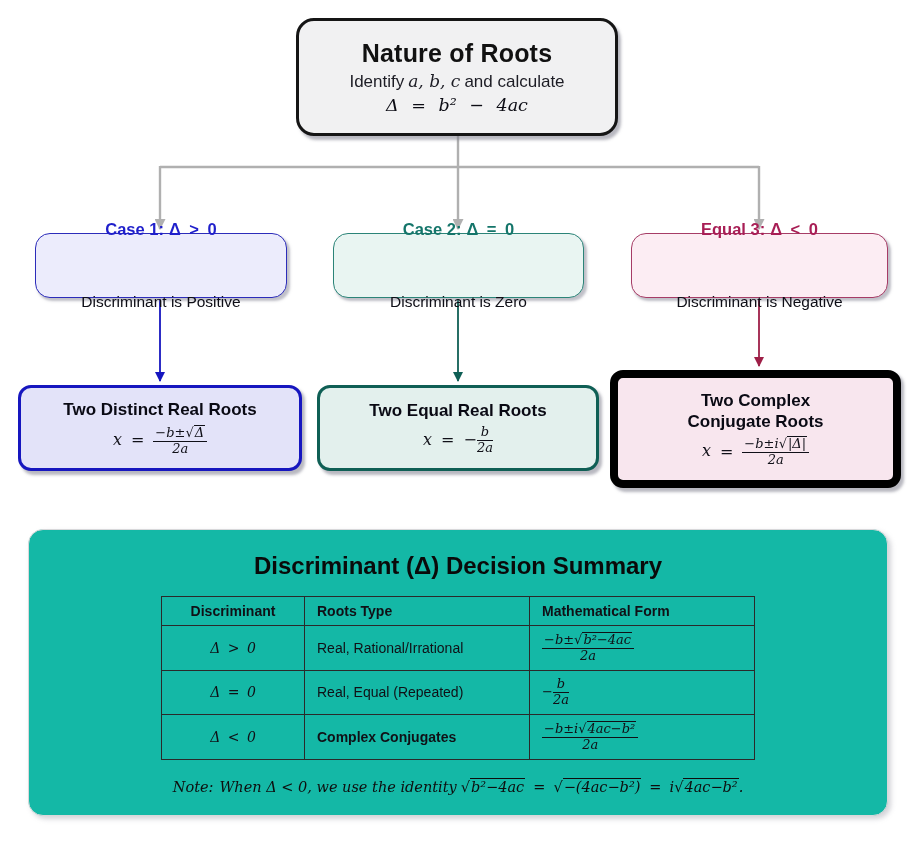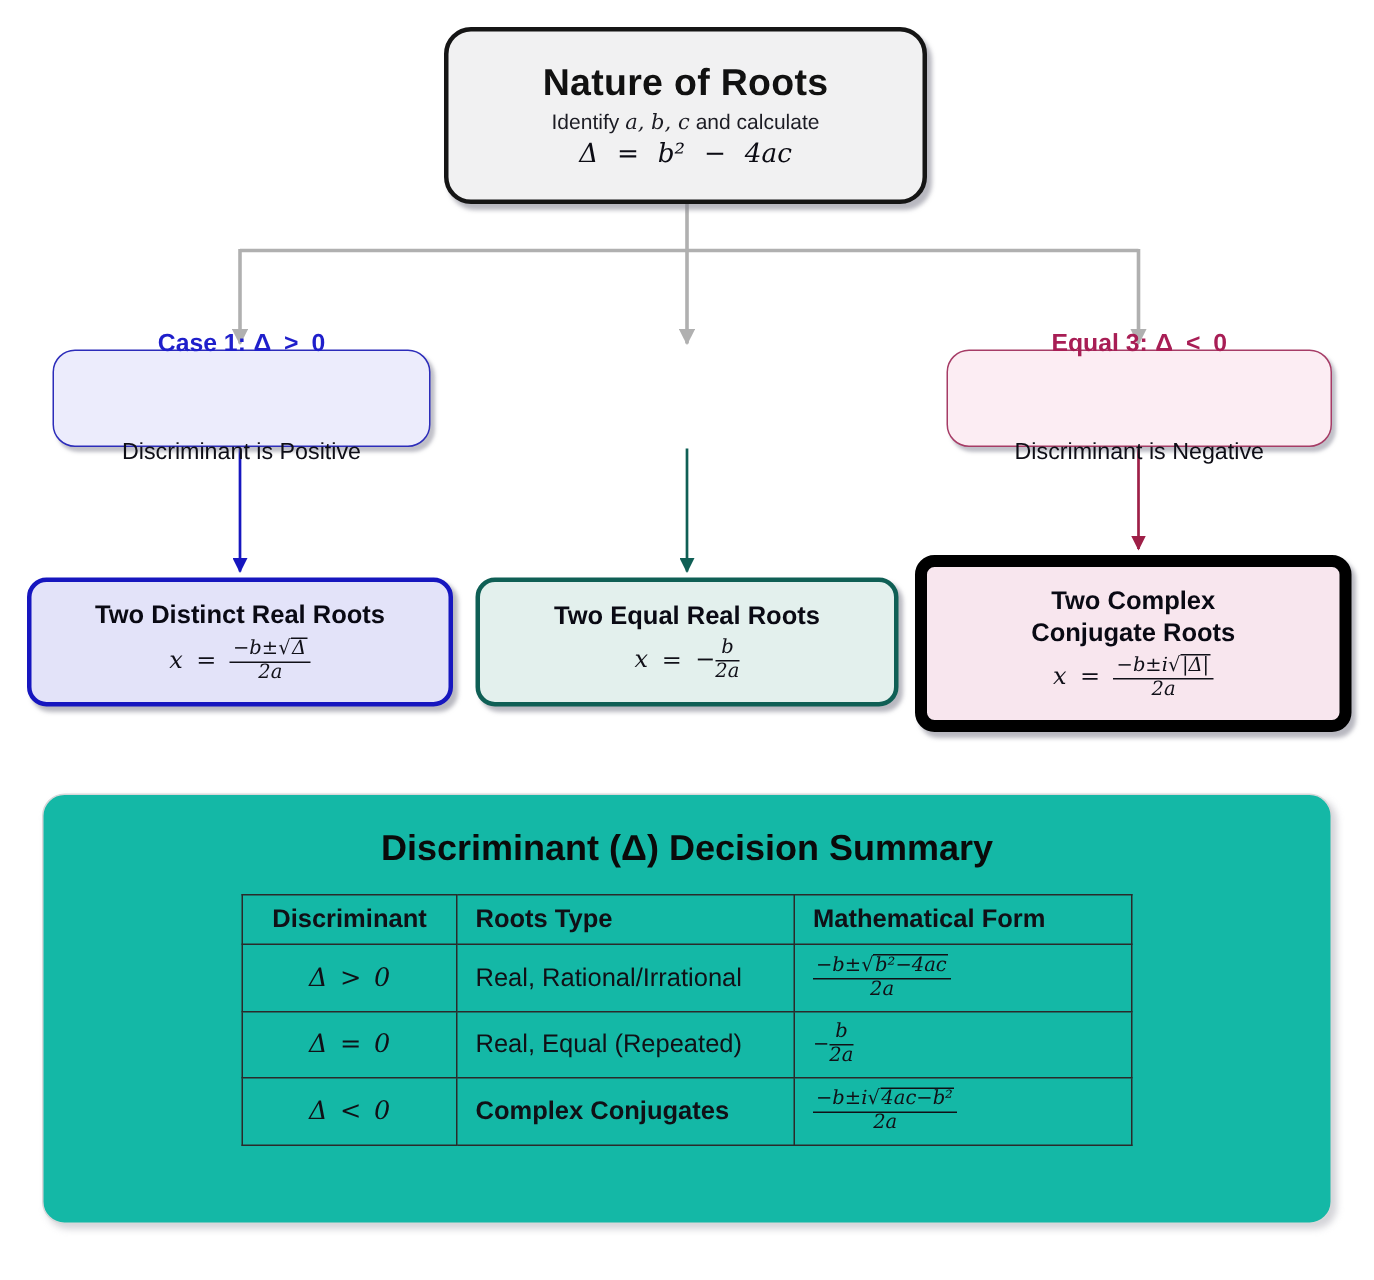--- a/index.html
+++ b/index.html
@@ -4,21 +4,21 @@
 <style>
   html,body{margin:0;padding:0;background:#ffffff;}
   .canvas{position:relative;width:916px;height:853px;background:#ffffff;font-family:"Liberation Sans",sans-serif;overflow:hidden;}
   svg.connectors{position:absolute;left:0;top:0;pointer-events:none;}
 
   .box{position:absolute;box-sizing:border-box;display:flex;flex-direction:column;justify-content:center;align-items:center;text-align:center;}
 
   
   .top-box{left:296px;top:18px;width:322px;height:118px;border:3px solid #151515;border-radius:18px;background:#f1f1f2;box-shadow:3px 4px 3px rgba(125,125,140,.55);}
   .top-title{font-size:25px;font-weight:bold;color:#111;letter-spacing:.2px;}
-  .top-sub{font-size:14px;color:#1c1c24;margin-top:3px;}
+  .top-sub{font-size:17px;color:#1c1c24;margin-top:3px;}
   .top-sub .mi{font-family:"DejaVu Serif",serif;font-style:italic;margin:0 4px;}
   .top-formula{font-family:"DejaVu Serif",serif;font-style:italic;font-weight:normal;font-size:17.5px;margin-top:3px;word-spacing:7px;color:#0c0c14;}
 
   
   .case{top:233px;height:65px;border-radius:15px;box-shadow:2.5px 3px 2.5px rgba(130,130,145,.5);gap:36px;}
   .case1{left:35px;width:252px;border:1.7px solid #2c2cba;background:#ececfc;}
   .case2{left:333px;width:251px;border:1.7px solid #2b8478;background:#e9f5f2;}
   .case3{left:631px;width:257px;border:1.7px solid #a63c66;background:#fcedf3;}
   .case-title{font-size:16.5px;font-weight:bold;}
   .case1 .case-title{color:#1f1fcb;}
@@ -41,21 +41,21 @@
   .frac .num{border-bottom:1px solid currentColor;padding:0 2px;display:block;white-space:nowrap;}
   .frac .den{display:block;}
   .sqrt{white-space:nowrap;}
   .sqrt::before{content:"\221A";}
   .rad{display:inline-block;border-top:1px solid currentColor;padding:0 1px;}
 
   
   .panel{position:absolute;left:28px;top:529px;width:860px;height:287px;background:#14b8a6;border:1.5px solid #d8d8da;border-radius:15px;box-shadow:3px 3px 5px rgba(160,160,170,.45);box-sizing:border-box;}
   .panel-title{text-align:center;font-size:24px;font-weight:bold;margin-top:22px;color:#0a0a0a;}
   .sum-table{border-collapse:collapse;margin:16px auto 0;}
-  .sum-table th,.sum-table td{border:1.2px solid #2a2a2a;font-size:17px;padding:6px 12px;color:#101016;}
+  .sum-table th,.sum-table td{border:1.2px solid #2a2a2a;font-size:14px;padding:6px 12px;color:#101016;}
   .sum-table th{font-weight:bold;text-align:left;}
   .sum-table th.c1{width:118px;text-align:center;}
   .sum-table th.c2{width:200px;}
   .sum-table th.c3{width:200px;}
   td.disc{text-align:center;font-family:"DejaVu Serif",serif;font-style:italic;word-spacing:3px;}
   td.form{font-family:"DejaVu Serif",serif;font-style:italic;font-size:13px;}
   td.form .frac{font-size:13px;}
   .highlight{color:#a81e55;font-weight:bold;}
   .note{position:absolute;left:0;right:0;bottom:20px;text-align:center;font-family:"DejaVu Serif",serif;font-style:italic;font-size:14.5px;color:#0e0e0e;}
   .note .eq{margin:0 8px;}
@@ -92,20 +92,24 @@
 
   <div class="box top-box">
     <div class="top-title">Nature of Roots</div>
     <div class="top-sub"><span>Identify</span><span class="mi">a, b, c</span><span>and calculate</span></div>
     <div class="top-formula">Δ = b² − 4ac</div>
   </div>
 
   <div class="box case case1">
     <div class="case-title"><span>Case 1:</span><span class="case-cond">Δ &gt; 0</span></div>
     <div class="case-desc">Discriminant is Positive</div>
+  </div>
+  <div class="box case case2">
+    <div class="case-title"><span>Case 2:</span><span class="case-cond">Δ = 0</span></div>
+    <div class="case-desc">Discriminant is Zero</div>
   </div>
   <div class="box case case3">
     <div class="case-title"><span>Equal 3:</span><span class="case-cond">Δ &lt; 0</span></div>
     <div class="case-desc">Discriminant is Negative</div>
   </div>
 
   <div class="box result r1">
     <div class="result-title">Two Distinct Real Roots</div>
     <div class="math"><span class="mi">x</span><span class="eq">=</span><span class="frac">
           <span class="num"><span>−b±</span><span class="sqrt"><span class="rad">Δ</span></span></span>
@@ -162,15 +166,16 @@
         <tr>
           <td class="disc">Δ &lt; 0</td>
           <td class="type highlight">Complex Conjugates</td>
           <td class="form"><span class="frac">
                 <span class="num"><span>−b±i</span><span class="sqrt"><span class="rad">4ac−b²</span></span></span>
                 <span class="den">2a</span>
               </span></td>
         </tr>
       </tbody>
     </table>
+    <div class="note"><span class="note-label">Note:</span><span class="note-text">When Δ &lt; 0, we use the identity</span><span class="sqrt"><span class="rad">b²−4ac</span></span><span class="eq">=</span><span class="sqrt"><span class="rad">−(4ac−b²)</span></span><span class="eq">=</span><span>i</span><span class="sqrt"><span class="rad">4ac−b²</span></span><span>.</span></div>
   </div>
 
 </div>
 
 </body></html>

